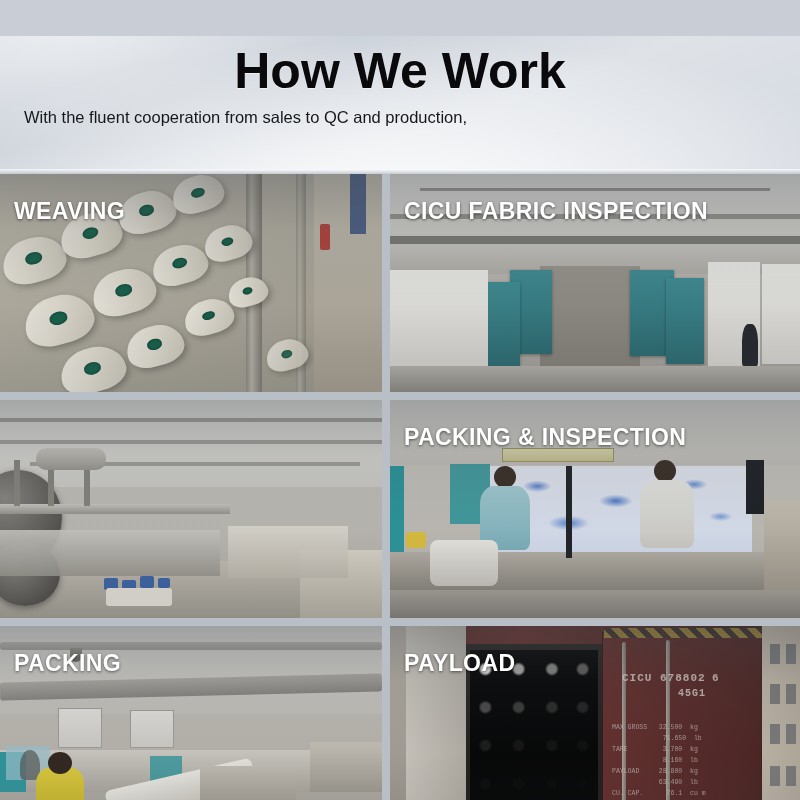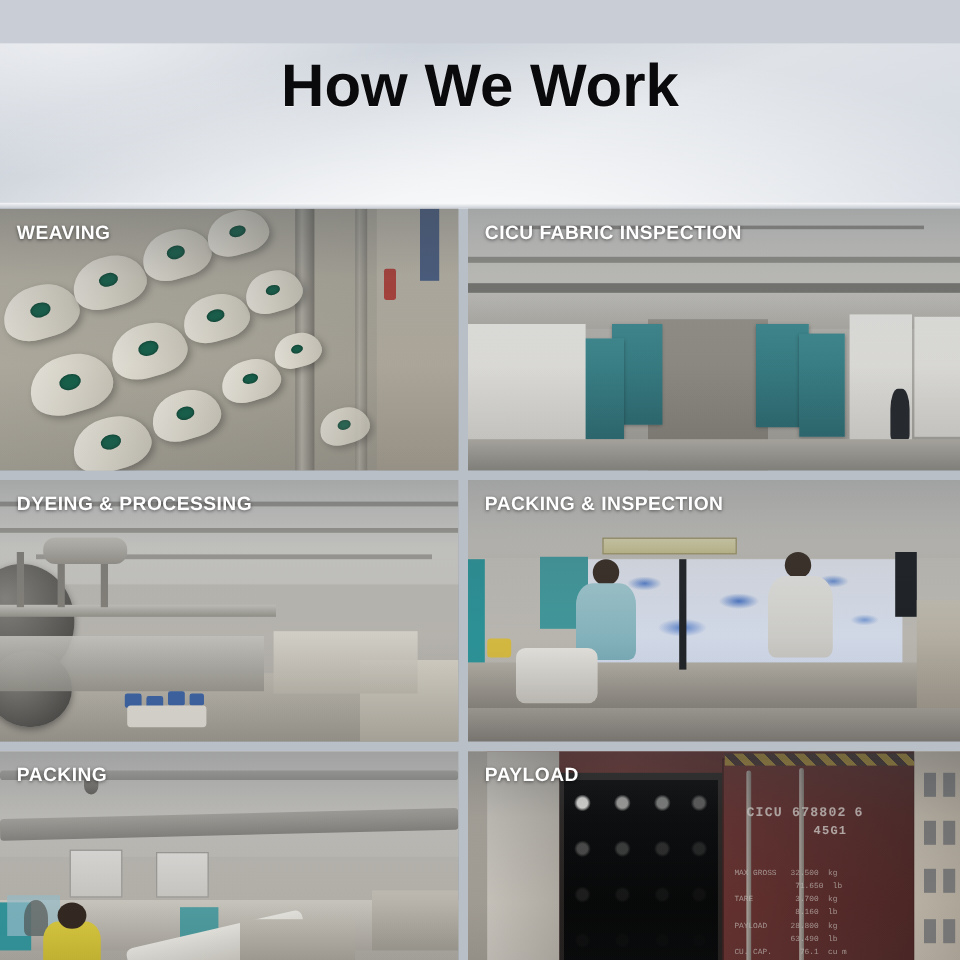--- a/index.html
+++ b/index.html
@@ -50,22 +50,22 @@
   .cell {
     position:relative; overflow:hidden;
     background:#8d939a;
   }
   .cell .ph { position:absolute; inset:0; }
   .cell .shade {
     position:absolute; inset:0;
     background:linear-gradient(to bottom, rgba(60,66,72,0.42) 0%, rgba(60,66,72,0.20) 26%, rgba(60,66,72,0.10) 60%, rgba(60,66,72,0.16) 100%);
   }
   .cell .label {
-    position:absolute; left:14px; top:12px;
-    font-size:16px; font-weight:bold; color:#ffffff;
+    position:absolute; left:14px; top:24px;
+    font-size:23px; font-weight:bold; color:#ffffff;
     letter-spacing:0.4px; white-space:nowrap;
     text-shadow:0 1px 3px rgba(0,0,0,0.55);
   }
 
   
 
   
   .weaving { background:linear-gradient(165deg,#c8c2b3 0%,#b6b1a3 45%,#9d988c 100%); }
   .cone {
     position:absolute; border-radius:46% 46% 40% 40%/60% 60% 40% 40%;
@@ -214,20 +214,21 @@
     font-size:6.5px; color:rgba(214,206,200,0.7); line-height:1.7; white-space:pre; }
 </style>
 </head>
 <body>
 
 <div class="page">
 
   <div class="header">
     <div class="title">How We Work</div>
     <div class="subtitle">
+      <span>With the fluent cooperation from sales to QC and production,</span>
     </div>
   </div>
 
   <div class="grid">
 
     <div class="cell">
       <div class="ph weaving">
         <div class="w-post" style="left:246px;top:0;width:16px;height:218px;"></div>
         <div class="w-post" style="left:296px;top:0;width:10px;height:218px;opacity:.7;"></div>
         <div class="cone" style="left:2px;top:64px;width:64px;height:44px;transform:rotate(-16deg);"></div>
@@ -289,21 +290,20 @@
         <div style="position:absolute;left:36px;top:48px;width:70px;height:22px;border-radius:10px;background:linear-gradient(to bottom,#d5d1c8,#a09c93);"></div>
         <div class="dy-blue" style="left:104px;top:178px;width:14px;height:12px;"></div>
         <div class="dy-blue" style="left:122px;top:180px;width:14px;height:12px;"></div>
         <div class="dy-blue" style="left:140px;top:176px;width:14px;height:12px;"></div>
         <div class="dy-blue" style="left:158px;top:178px;width:12px;height:10px;"></div>
         <div style="position:absolute;left:106px;top:188px;width:66px;height:18px;background:#eae6dd;border-radius:3px;"></div>
         <div style="position:absolute;left:300px;top:150px;width:82px;height:68px;background:linear-gradient(to bottom,#ded9cd,#b8b2a5);"></div>
         <div style="position:absolute;left:228px;top:126px;width:120px;height:52px;background:linear-gradient(to bottom,#e6e2d8,#c3bdb1);opacity:.9;"></div>
       </div>
       <div class="shade"></div>
-      <div class="label">DYEING &amp; PROCESSING</div>
     </div>
 
     <div class="cell">
       <div class="ph packinsp">
         <div class="pi-canopy"></div>
         <div class="pi-sign" style="left:112px;top:48px;width:112px;height:14px;"></div>
         <div class="pi-fabric" style="left:100px;top:66px;width:262px;height:92px;"></div>
         <div class="pi-teal" style="left:0;top:66px;width:14px;height:96px;"></div>
         <div class="pi-teal" style="left:60px;top:64px;width:40px;height:60px;opacity:.85;"></div>
         <div class="pi-worker" style="left:88px;top:66px;width:56px;height:88px;">

